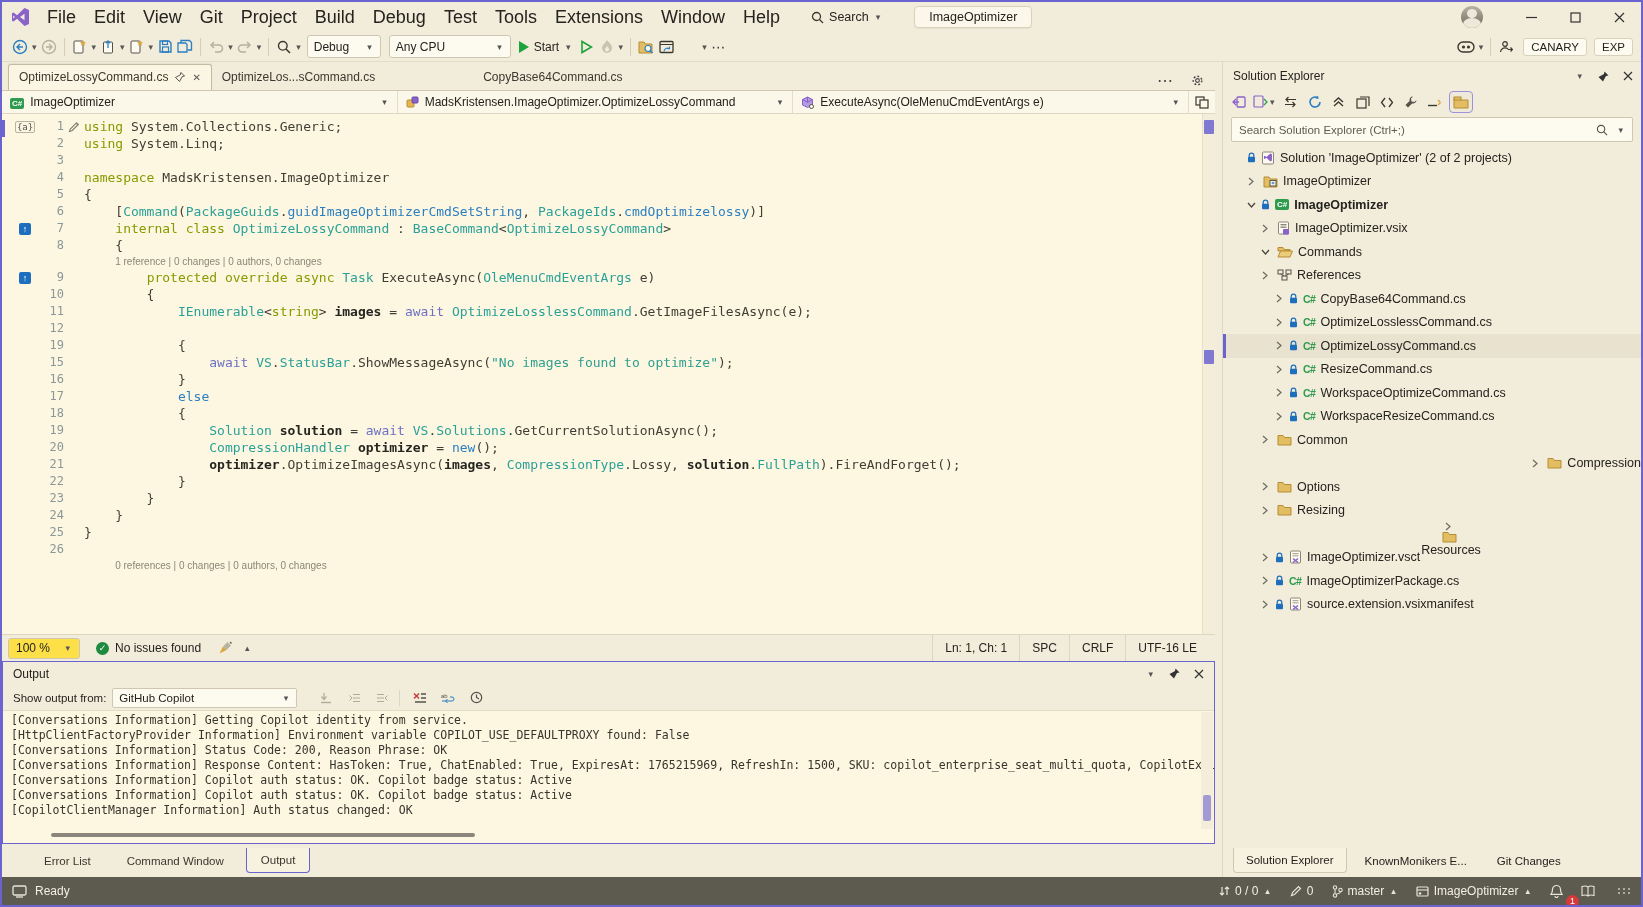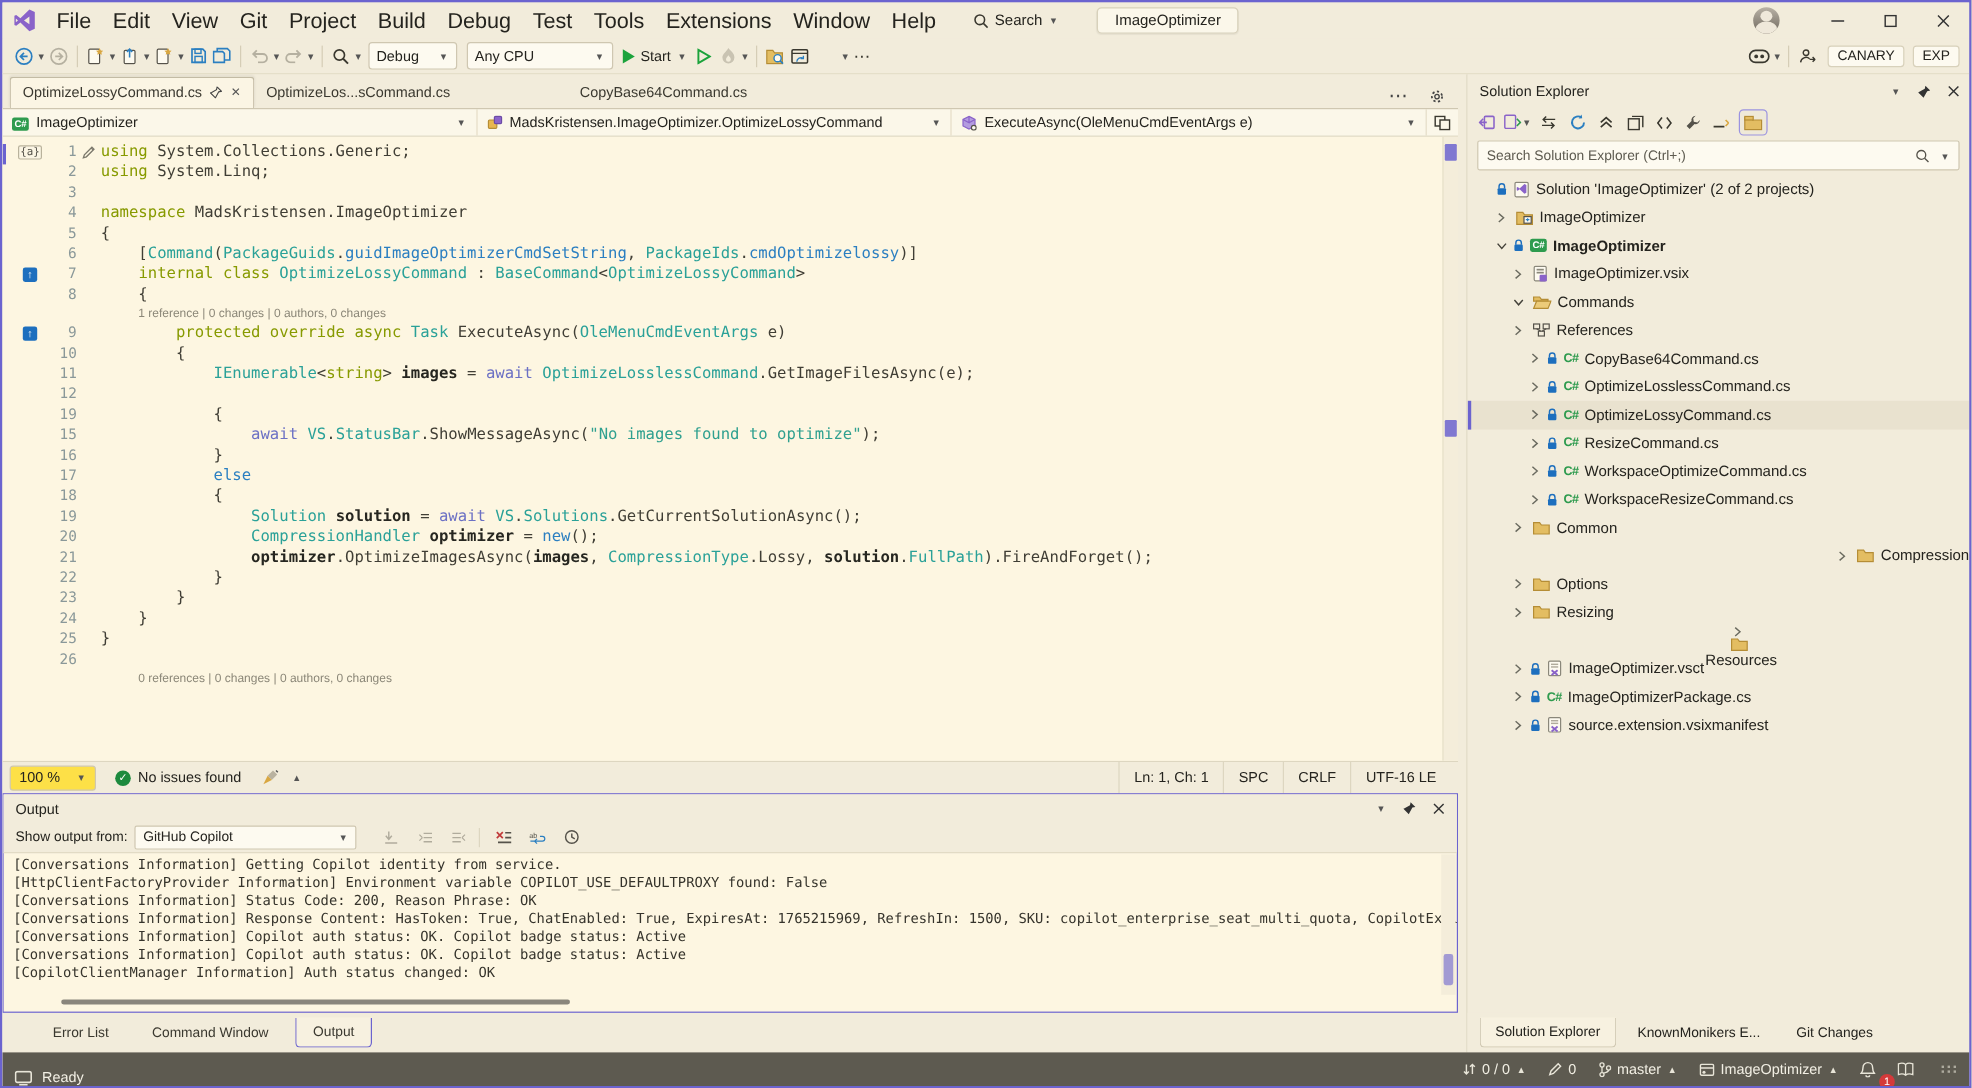--- a/index.html
+++ b/index.html
@@ -99,21 +99,21 @@
   .trow.sel:before{content:"";position:absolute;left:0;top:0;bottom:0;width:3px;background:#6b63cf;}
   .trow .ex{width:14px;text-align:center;color:#5f5d53;font-size:10px;flex:none;}
   .trow .ico{margin:0 5px 0 2px;display:flex;align-items:center;flex:none;}
   .trow .lk{margin-right:3px;display:flex;align-items:center;flex:none;}
   .cs-ic{color:#2e9b4e;font-weight:bold;font-size:10.5px;letter-spacing:-.5px;}
   .prj-ic{background:#2e9b4e;color:#fff;font-weight:bold;font-size:8px;border-radius:2px;padding:1px 2px;line-height:9px;}
   .sidetabs{height:33px;display:flex;align-items:center;font-size:11.5px;gap:6px;padding-left:10px;background:#f2ecdb;}
   .stab{padding:6px 12px;}
   .stab.active{border:1px solid #cfc7b1;border-top:none;border-radius:0 0 4px 4px;background:#f7f1e0;}
   
-  .statusbar{position:absolute;left:0;right:0;bottom:0;height:28px;background:#5d5a50;color:#f2efe4;display:flex;align-items:flex-end;font-size:12px;padding:0 10px;}
+  .statusbar{position:absolute;left:0;right:0;bottom:0;height:28px;background:#5d5a50;color:#f2efe4;display:flex;align-items:center;font-size:12px;padding:0 10px;}
   .sb-item{display:flex;align-items:center;gap:5px;padding:0 9px;height:100%;}
   .sb-right{margin-left:auto;display:flex;align-items:center;height:100%;}
   .bellwrap{position:relative;}
   .bellbadge{position:absolute;right:-7px;bottom:-3px;background:#d43a3a;color:#fff;border-radius:50%;width:13px;height:13px;font-size:9px;line-height:13px;text-align:center;}
   .grip{display:grid;grid-template-columns:repeat(3,3px);gap:2px;margin-left:14px;opacity:.7;}
   .grip i{width:2px;height:2px;background:#cfccbf;}
   svg{display:block;}
 </style>
 </head>
 <body>

